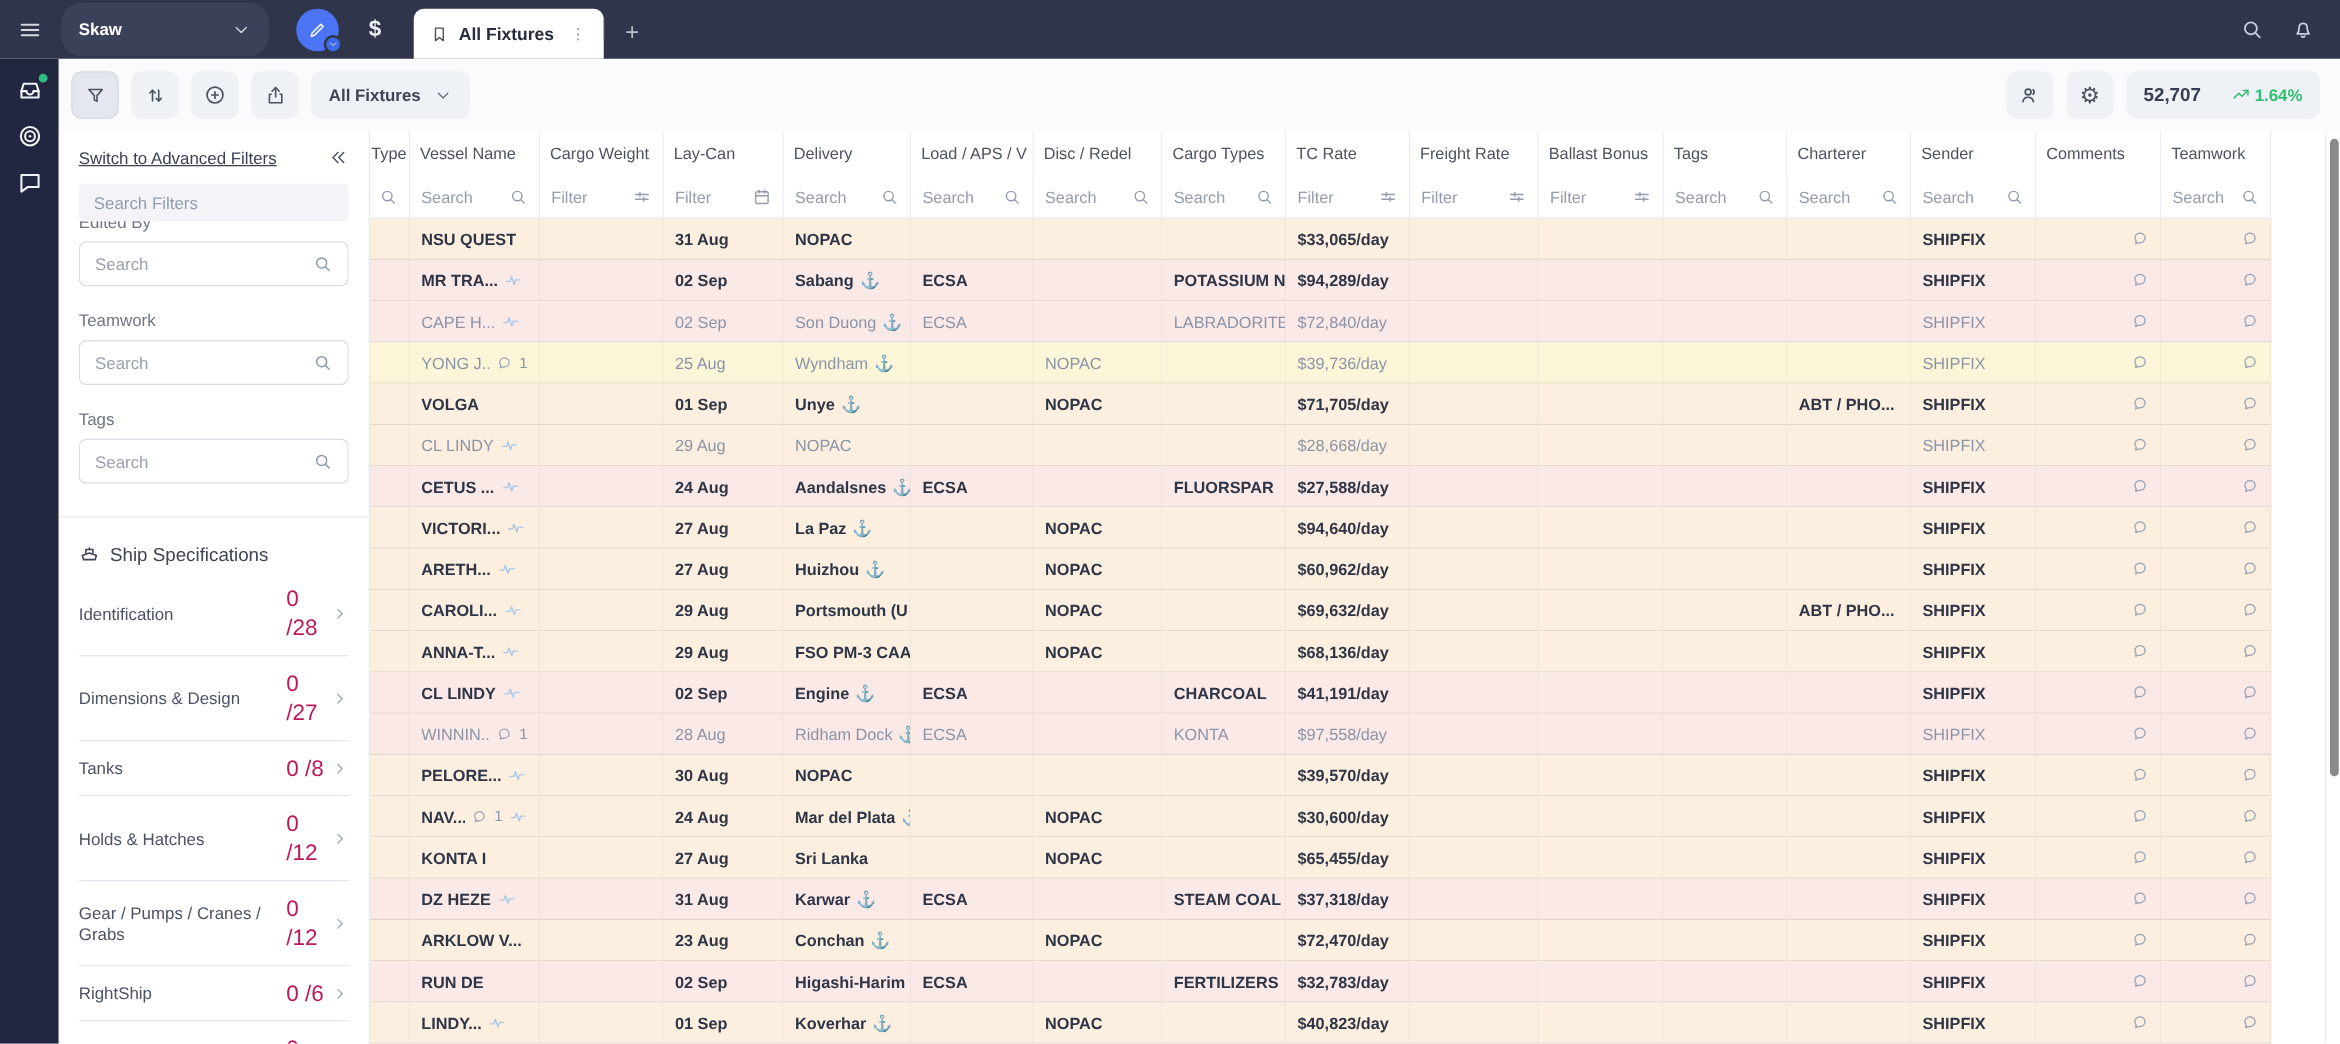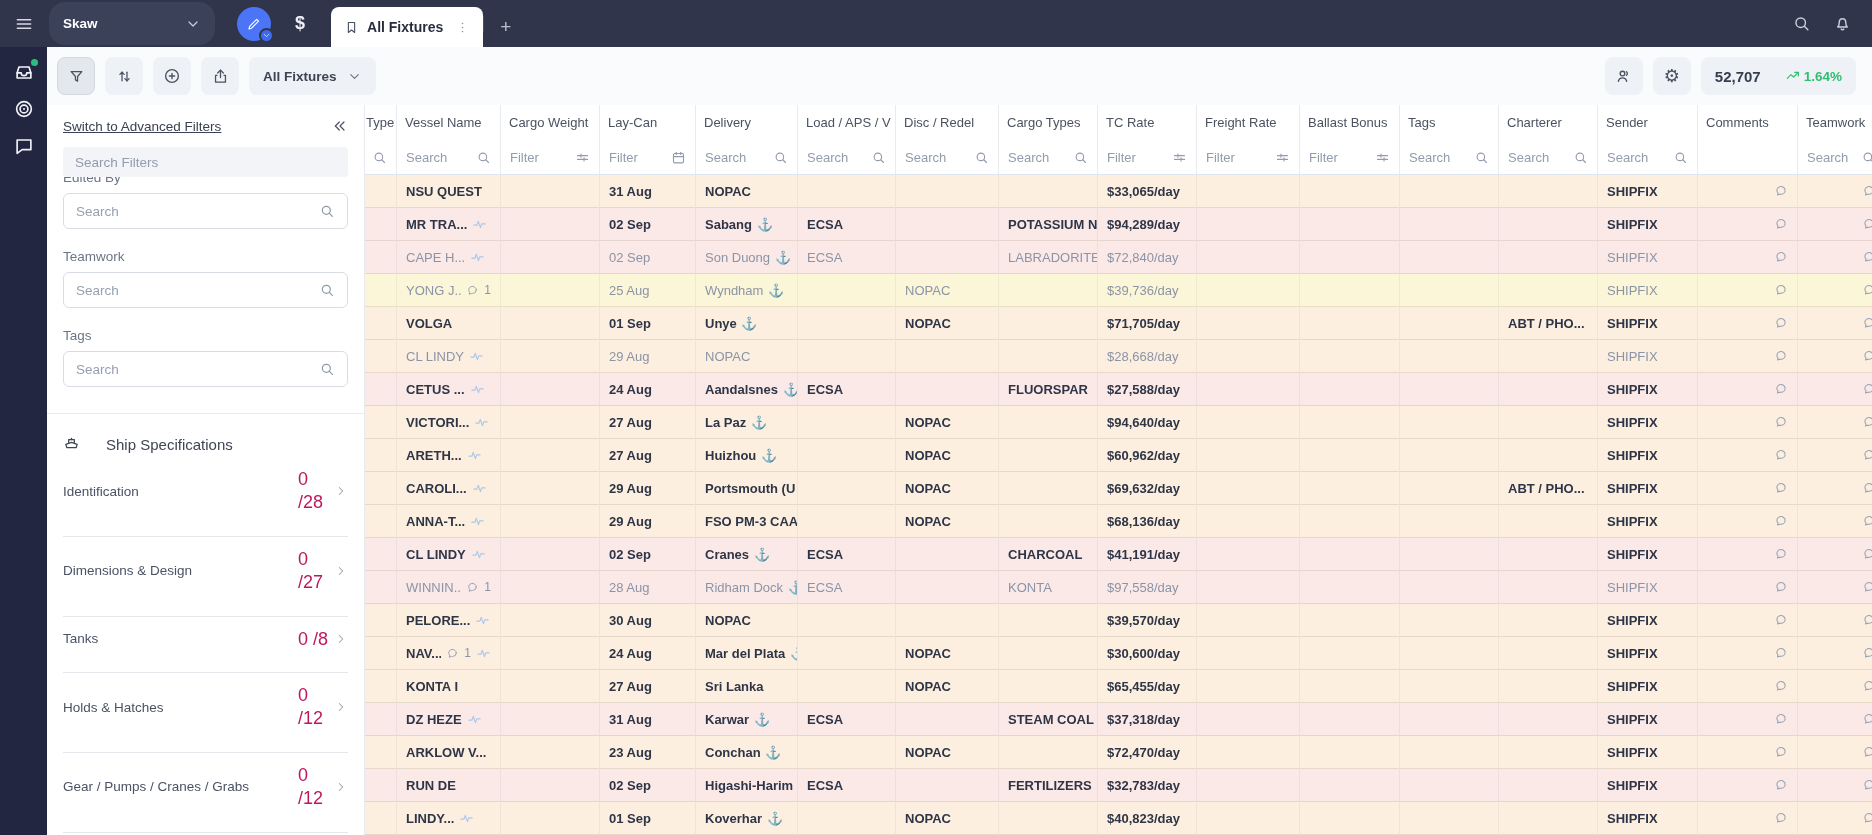--- a/index.html
+++ b/index.html
@@ -50,39 +50,39 @@
   .count-pill { height:38px; border-radius:8px; background:#eef1f5; display:flex; align-items:center;
     padding:0 14px; gap:24px; }
   .count-pill .num { color:#363d50; font-weight:700; font-size:15px; }
   .count-pill .trend { display:flex; align-items:center; gap:3px; color:#2fbf71; font-weight:700; font-size:13.5px; }
   .gear-txt { font-size:18px; line-height:1; }
 
   
   .workspace { flex:1; display:flex; min-height:0; }
 
   
-  .sidebar { width:318px; background:#fff; border-right:1px solid #e7eaef; padding:0 16px; overflow:hidden; }
+  .sidebar { width:249px; background:#fff; border-right:1px solid #e7eaef; padding:0 16px; overflow:hidden; }
   .sb-top { display:flex; align-items:center; justify-content:space-between; margin-top:13px; }
   .adv-link { color:#3a4150; font-size:13.5px; font-weight:500; text-decoration:underline; cursor:pointer; }
   .collapse { color:#4a5160; display:flex; cursor:pointer; }
   .sb-search { margin-top:13px; height:30px; background:#f2f4f8; border-radius:4px; display:flex;
     align-items:center; padding:0 12px; color:#929cae; font-size:13.5px; cursor:text; }
   .sb-scroll { overflow:hidden; }
   .fgroup { margin-top:20px; }
   .fgroup:first-child { margin-top:-7px; }
   .fgroup .flabel { color:#6d7585; font-size:13.5px; }
   .fgroup .fsearch { margin-top:8px; height:36px; border:1px solid #d8dce4; border-radius:6px;
     display:flex; align-items:center; justify-content:space-between; padding:0 12px;
     color:#97a0b1; font-size:13.5px; background:#fff; cursor:text; }
   .fgroup .fsearch .sic { color:#8e98a9; display:flex; }
   .sb-divider { height:1px; background:#e7eaef; margin:26px -16px 0; }
-  .ss-header { margin-top:22px; display:flex; align-items:flex-end; gap:26px; color:#3e4554; font-size:15px; font-weight:500; }
+  .ss-header { margin-top:22px; display:flex; align-items:flex-end; gap:8px; color:#3e4554; font-size:15px; font-weight:500; }
   .ss-header .shipic { display:flex; color:#3e4554; }
   .ss-items { margin-top:4px; }
-  .ss-item { display:flex; align-items:center; padding:11px 0 21px; border-bottom:1px solid #e4e7ec; cursor:pointer; }
+  .ss-item { display:flex; align-items:center; padding:11px 0 9px; border-bottom:1px solid #e4e7ec; cursor:pointer; }
   .ss-item .lbl { flex:1; color:#4a5264; font-size:13.5px; line-height:1.3; padding-right:8px; }
   .ss-item .cnt { width:34px; color:#be185d; font-size:18px; text-align:left; line-height:1.3; }
   .ss-item .chev { color:#9aa4b5; display:flex; margin-left:2px; }
 
   
   .table-wrap { flex:1; display:flex; min-width:0; }
   #grid { width:1712px; display:grid;
     grid-template-columns:32px 104px 99px 96px 102px 98px 103px 99px 99px 103px 100px 99px 99px 100px 100px 88px;
     grid-template-rows:35px 35px repeat(20, 33px); }
   .hcell { display:flex; align-items:center; padding:0 8px; font-size:13px; color:#4b5260; font-weight:500;
@@ -1114,21 +1114,21 @@
                 <svg viewBox="0 0 24 24" width="15" height="15" fill="none" stroke="currentColor" stroke-width="1.8" stroke-linecap="round" stroke-linejoin="round" style="display:block">
                   <polyline points="3 13 8 13 10 7 13.5 17 15.5 11 21 11"></polyline>
                 </svg>
               </span>
             </div>
             <div class="cell cat-pink"></div>
             <div class="cell cat-pink">
               <span>02 Sep</span>
             </div>
             <div class="cell cat-pink">
-              <span>Cranes</span>
+              <span>Engine</span>
               <span class="anchor">⚓</span>
             </div>
             <div class="cell cat-pink">
               <span>ECSA</span>
             </div>
             <div class="cell cat-pink"></div>
             <div class="cell cat-pink">
               <span>CHARCOAL</span>
             </div>
             <div class="cell cat-pink">

